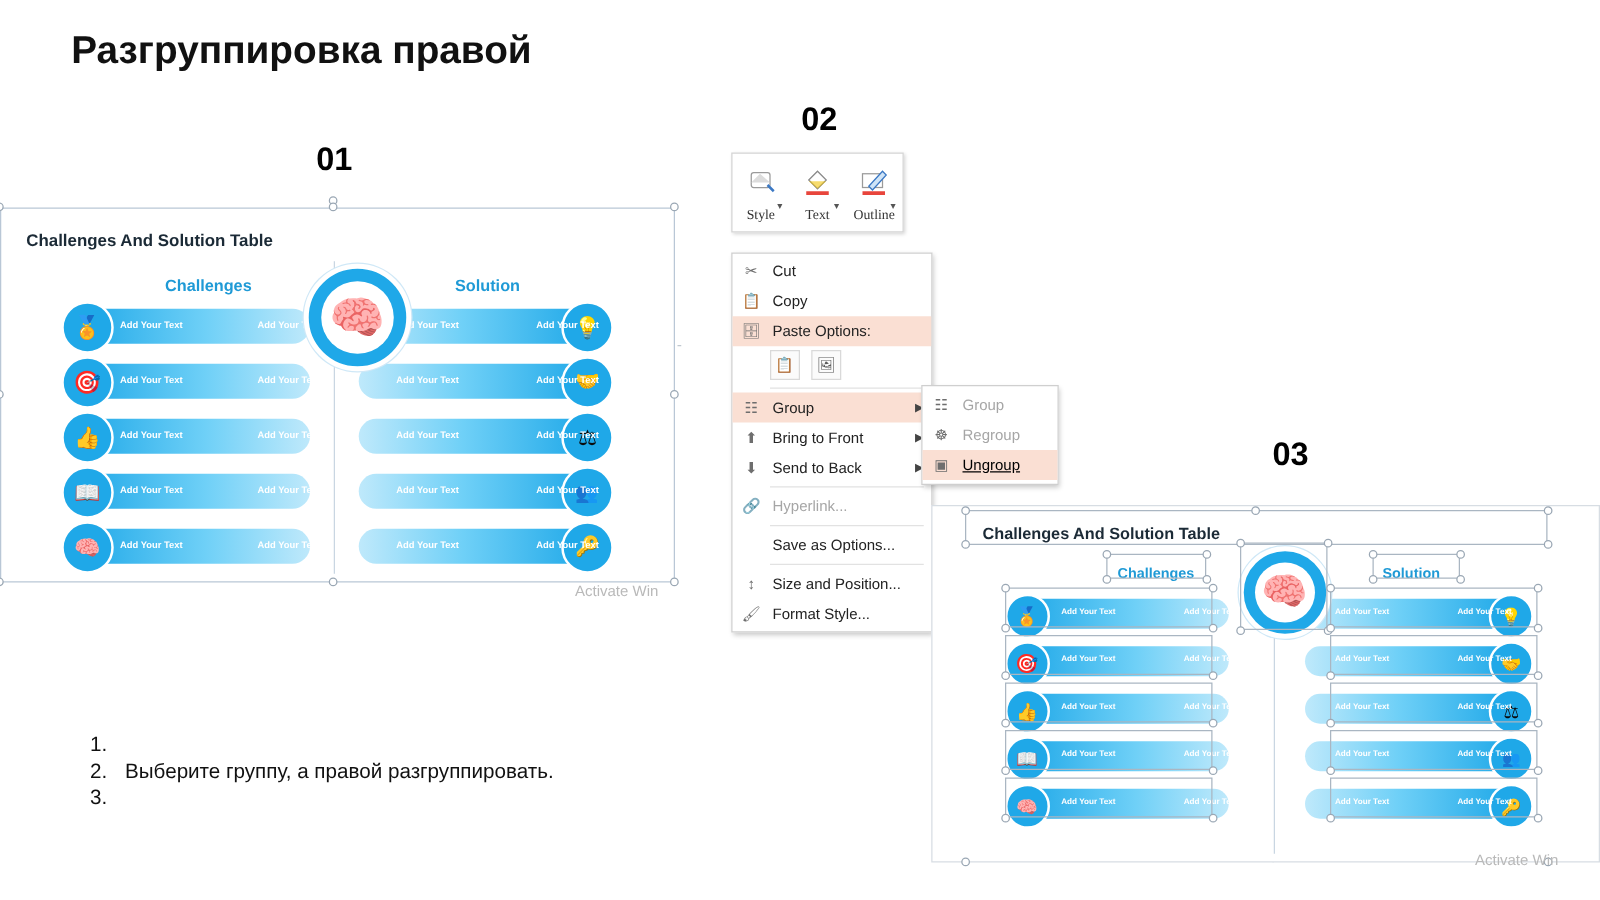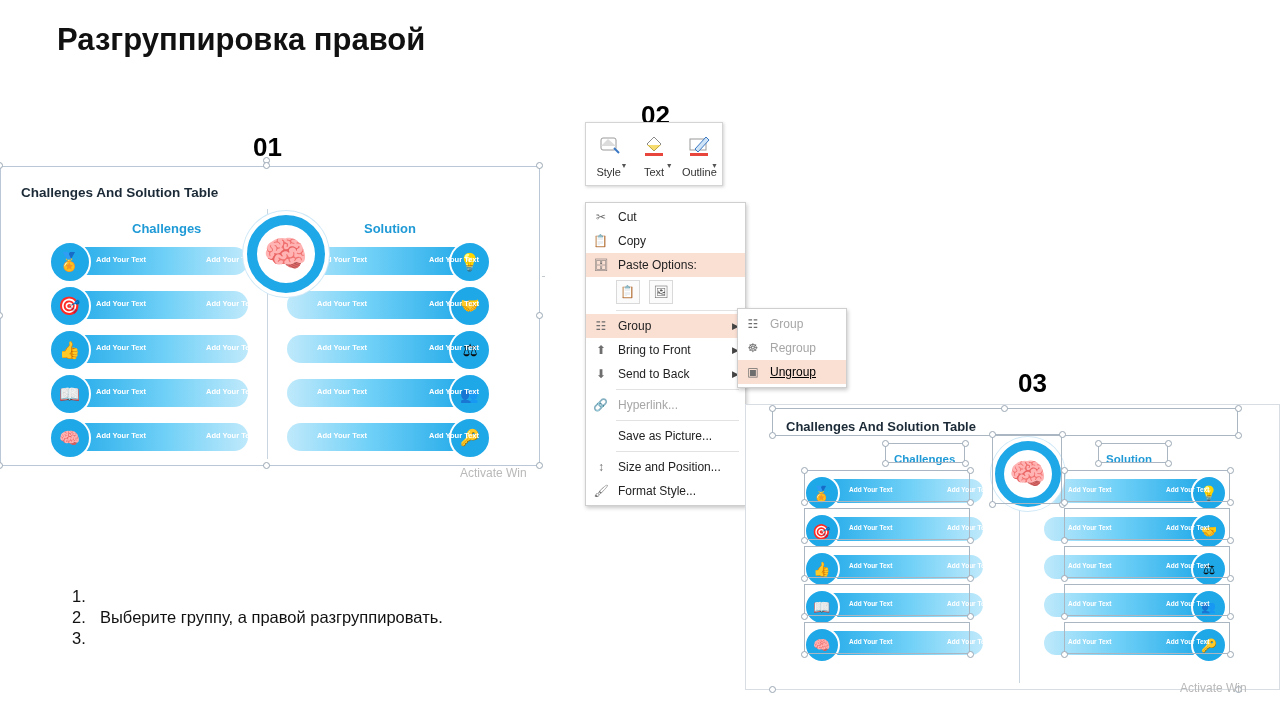--- a/index.html
+++ b/index.html
@@ -27,21 +27,20 @@
     font-size: 31px;
     font-weight: bold;
     color: #111111;
     letter-spacing: 0px;
   }
   .step-num {
     position: absolute;
     font-size: 26px;
     font-weight: bold;
     color: #000000;
-    margin-top: 20px;
   }
   #num01 { left: 253px; top: 112px; }
   #num02 { left: 641px; top: 80px; }
   #num03 { left: 1018px; top: 348px; }
 
   
   .figure {
     position: absolute;
     background: #ffffff;
     border: 1px solid #b9c7d6;
@@ -157,21 +156,21 @@
     flex: 1;
     display: flex;
     flex-direction: column;
     align-items: center;
     justify-content: center;
     font-size: 11px;
     color: #333333;
     padding-top: 3px;
     position: relative;
   }
-  .mt-item .mt-label { margin-top: 8px; }
+  .mt-item .mt-label { margin-top: 8px; font-family: Liberation Serif, serif; }
   .mt-caret {
     position: absolute;
     right: 4px;
     bottom: 16px;
     font-size: 7px;
     color: #555;
   }
 
   
   .ctx-menu {
@@ -460,21 +459,21 @@
 
     <div class="ctx-item disabled">
       <span class="ico">🔗</span>
       <span>Hyperlink...</span>
     </div>
 
     <div class="ctx-sep"></div>
 
     <div class="ctx-item">
       <span class="ico"></span>
-      <span>Save as Picture...</span>
+      <span>Save as Options...</span>
     </div>
 
     <div class="ctx-sep"></div>
 
     <div class="ctx-item">
       <span class="ico">↕</span>
       <span>Size and Position...</span>
     </div>
 
     <div class="ctx-item">

